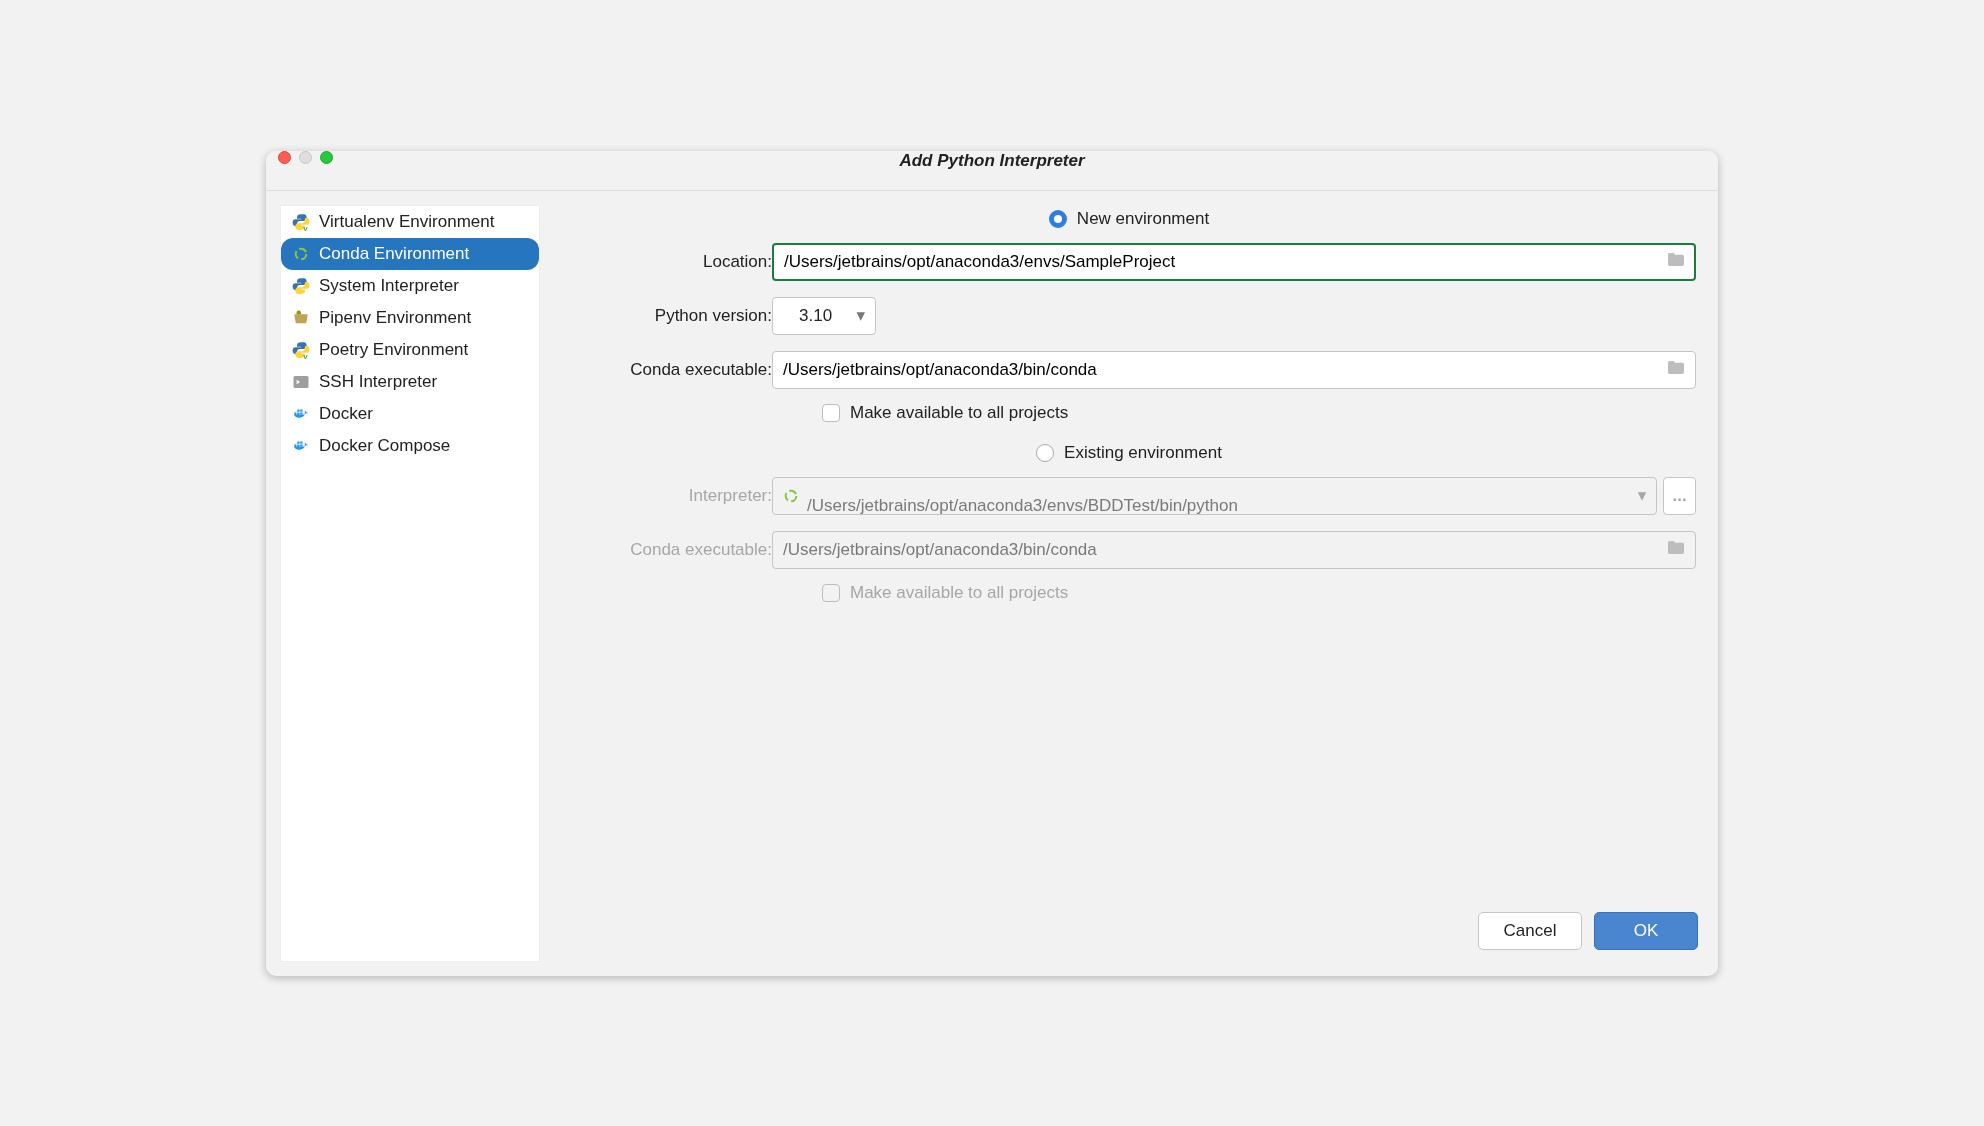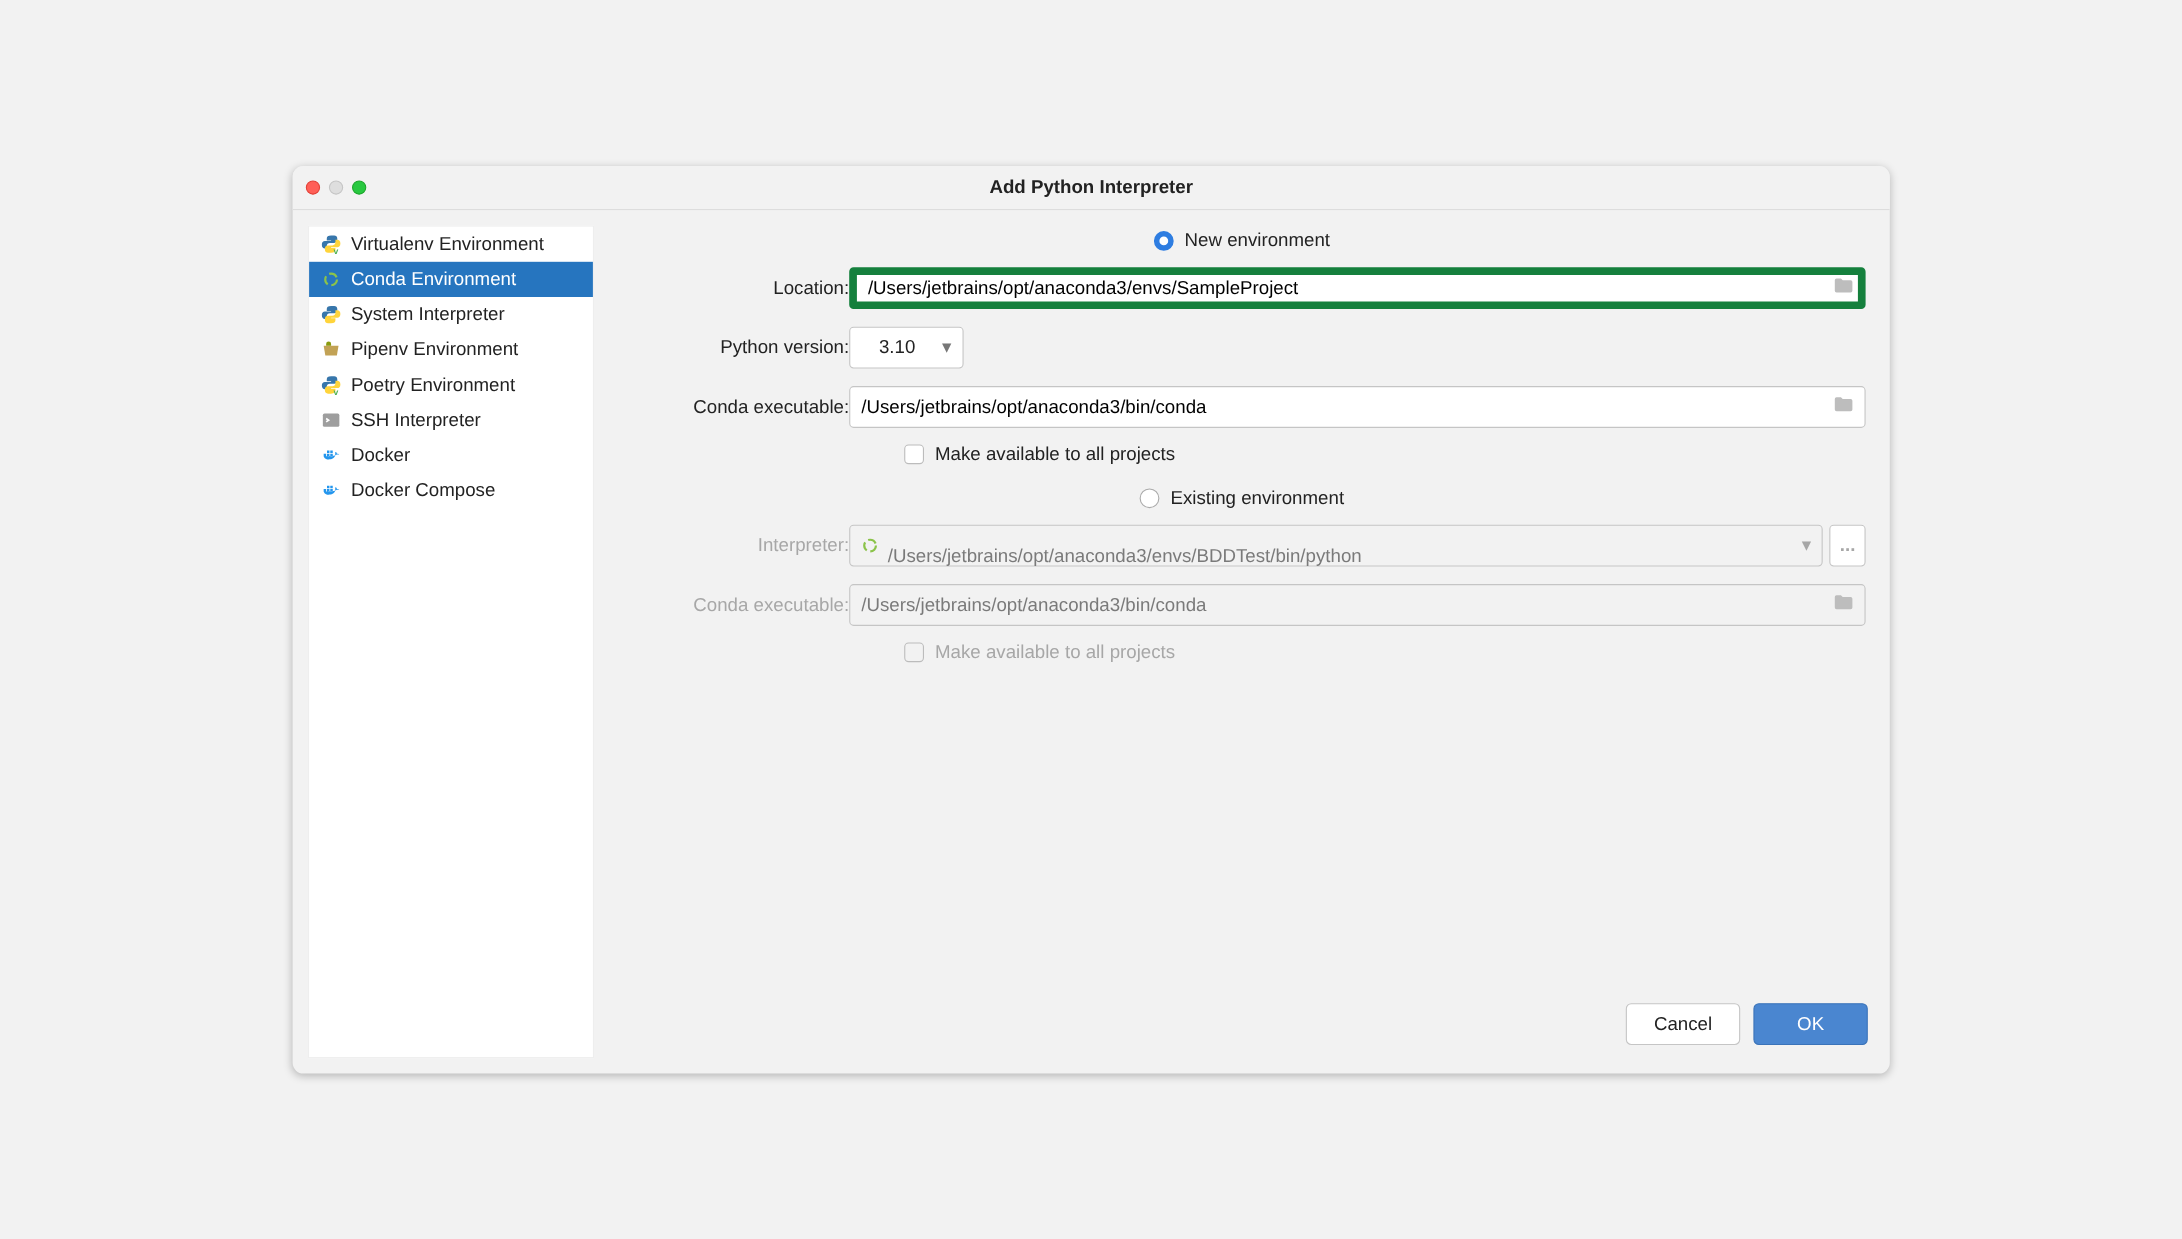--- a/index.html
+++ b/index.html
@@ -21,24 +21,25 @@
     border-radius: 10px;
     box-shadow: 0 2px 8px rgba(0,0,0,0.25);
     display: flex;
     flex-direction: column;
     overflow: hidden;
     position: relative;
   }
   .titlebar {
     height: 40px;
     display: flex;
-    align-items: center;
+    align-items: flex-start;
     background: #f2f2f2;
     border-bottom: 1px solid #ddd;
     position: relative;
+    font-style: italic;
   }
   .traffic-lights {
     position: absolute;
     left: 12px;
     display: flex;
     gap: 8px;
   }
   .tl { width: 13px; height: 13px; border-radius: 50%; }
   .tl.close { background: #ff5f57; border: 0.5px solid #e24238; }
   .tl.min   { background: #dedede; border: 0.5px solid #c6c6c6; }
@@ -65,20 +66,21 @@
     display: flex;
     align-items: center;
     gap: 8px;
     padding: 6px 10px;
     font-size: 17px;
     cursor: pointer;
   }
   .sidebar-item.selected {
     background: #2675bf;
     color: #fff;
+    border-radius: 12px;
   }
   .sidebar-item .icon {
     width: 20px;
     height: 20px;
     display: flex;
     align-items: center;
     justify-content: center;
   }
   .content {
     flex: 1;
@@ -127,21 +129,21 @@
     height: 38px;
     border: 1px solid #c5c5c5;
     border-radius: 4px;
     background: #fff;
     padding: 0 38px 0 10px;
     font-size: 17px;
     font-family: inherit;
     position: relative;
   }
   .text-input.focused {
-    border: 7px solid #15803d;
+    border: 2px solid #15803d;
   }
   .input-wrap { position: relative; width: 100%; }
   .folder-btn {
     position: absolute;
     right: 6px;
     top: 50%;
     transform: translateY(-50%);
     color: #bdbdbd;
     cursor: pointer;
     padding: 4px;

